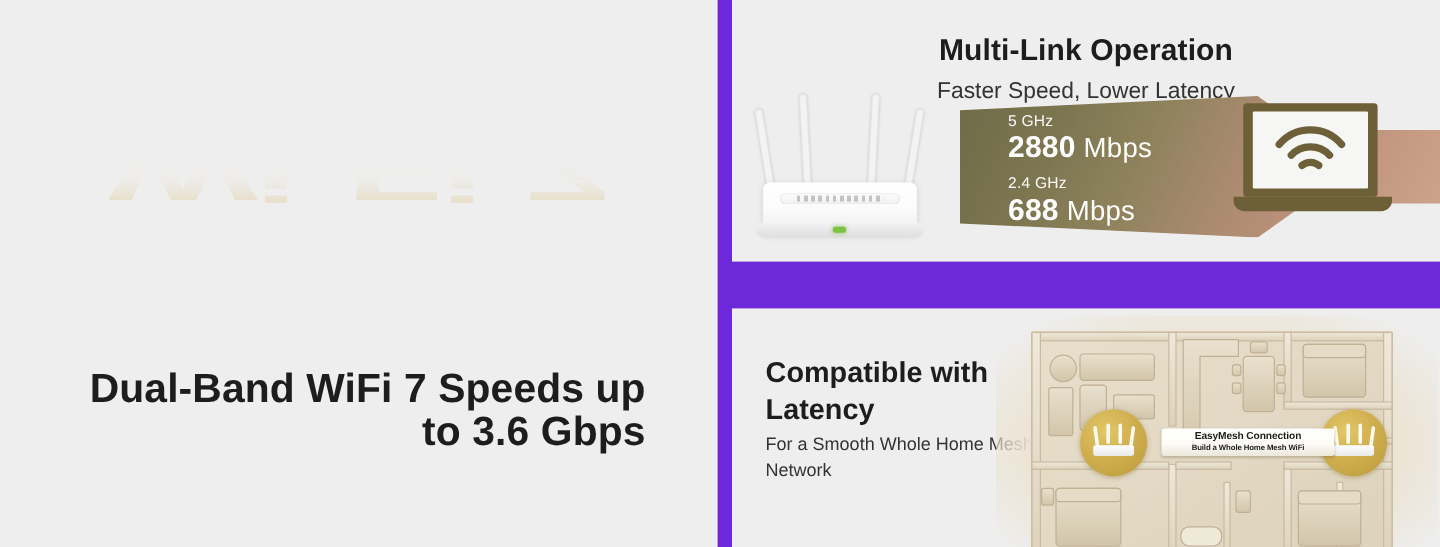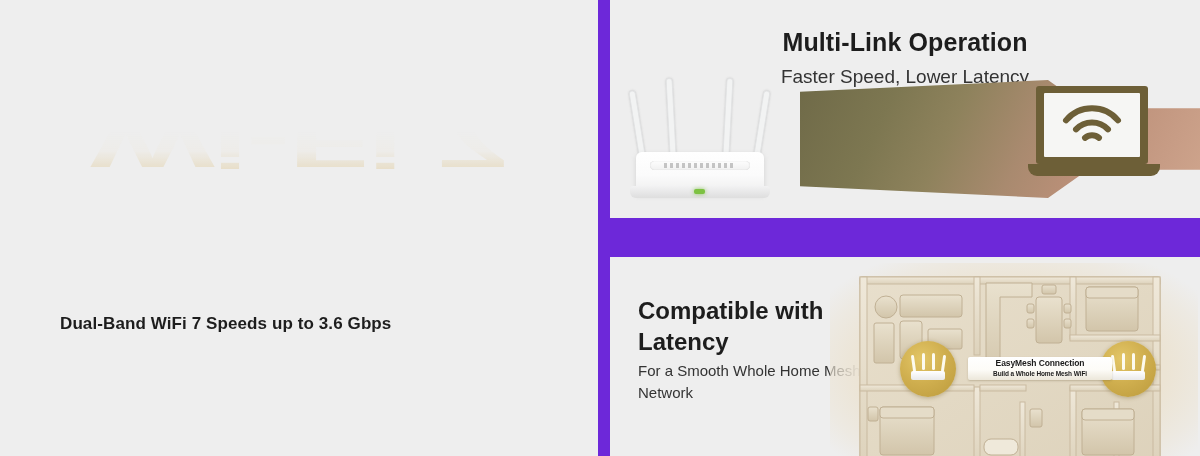--- a/index.html
+++ b/index.html
@@ -74,22 +74,22 @@
     color: transparent;
     -webkit-text-fill-color: transparent;
     transform: scaleY(-0.46);
     transform-origin: top center;
     opacity: .55;
     pointer-events: none;
   }
   .hero-caption {
     position: absolute;
     left: 60px; right: 60px; top: 306px;
-    text-align: left;
-    font-size: 17px;
+    text-align: right;
+    font-size: 34px;
     font-weight: bold;
     color: #1d1d1d;
     line-height: 36px;
     letter-spacing: .1px;
   }
 
   
   .mlo-title {
     position: absolute; left: 0; right: 0; top: 7px;
     text-align: center;
@@ -257,20 +257,34 @@
         <span class="ant" id="ant-4"></span>
         <div class="router-body">
           <div class="router-strip"></div>
           <div class="router-brand"></div>
         </div>
         <div class="router-base"></div>
         <div class="router-led"></div>
       </div>
 
       <div class="band">
+        <div class="band-row" id="band-5ghz">
+          <div class="band-ghz">5 GHz</div>
+          <div class="band-speed">
+            <b>2880</b>
+            <span>Mbps</span>
+          </div>
+        </div>
+        <div class="band-row" id="band-24ghz">
+          <div class="band-ghz">2.4 GHz</div>
+          <div class="band-speed">
+            <b>688</b>
+            <span>Mbps</span>
+          </div>
+        </div>
         <div class="band-label">
           <div>Multi-Link</div>
           <div>Operation</div>
         </div>
       </div>
 
       <div class="laptop">
         <div class="laptop-lid">
           <div class="laptop-screen">
             <svg class="wifi-icon" width="62" height="44" viewBox="0 0 62 44">

